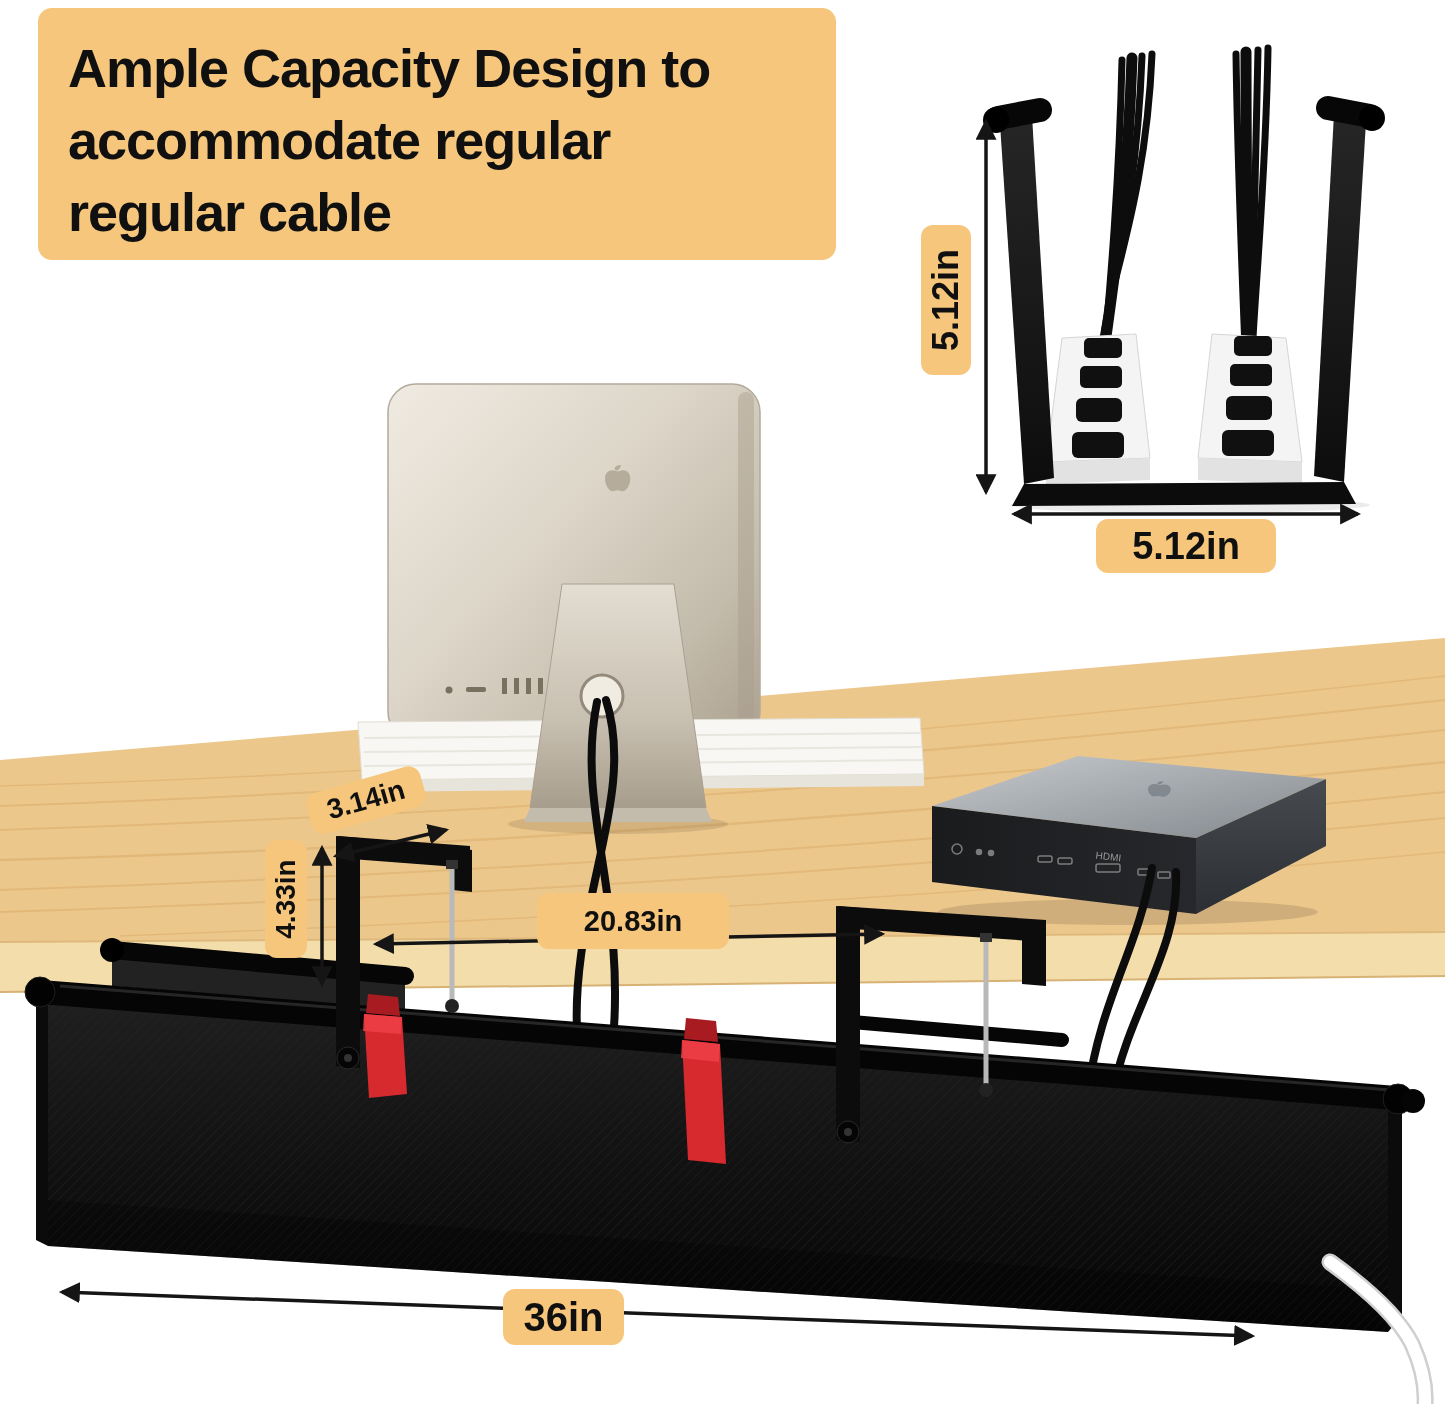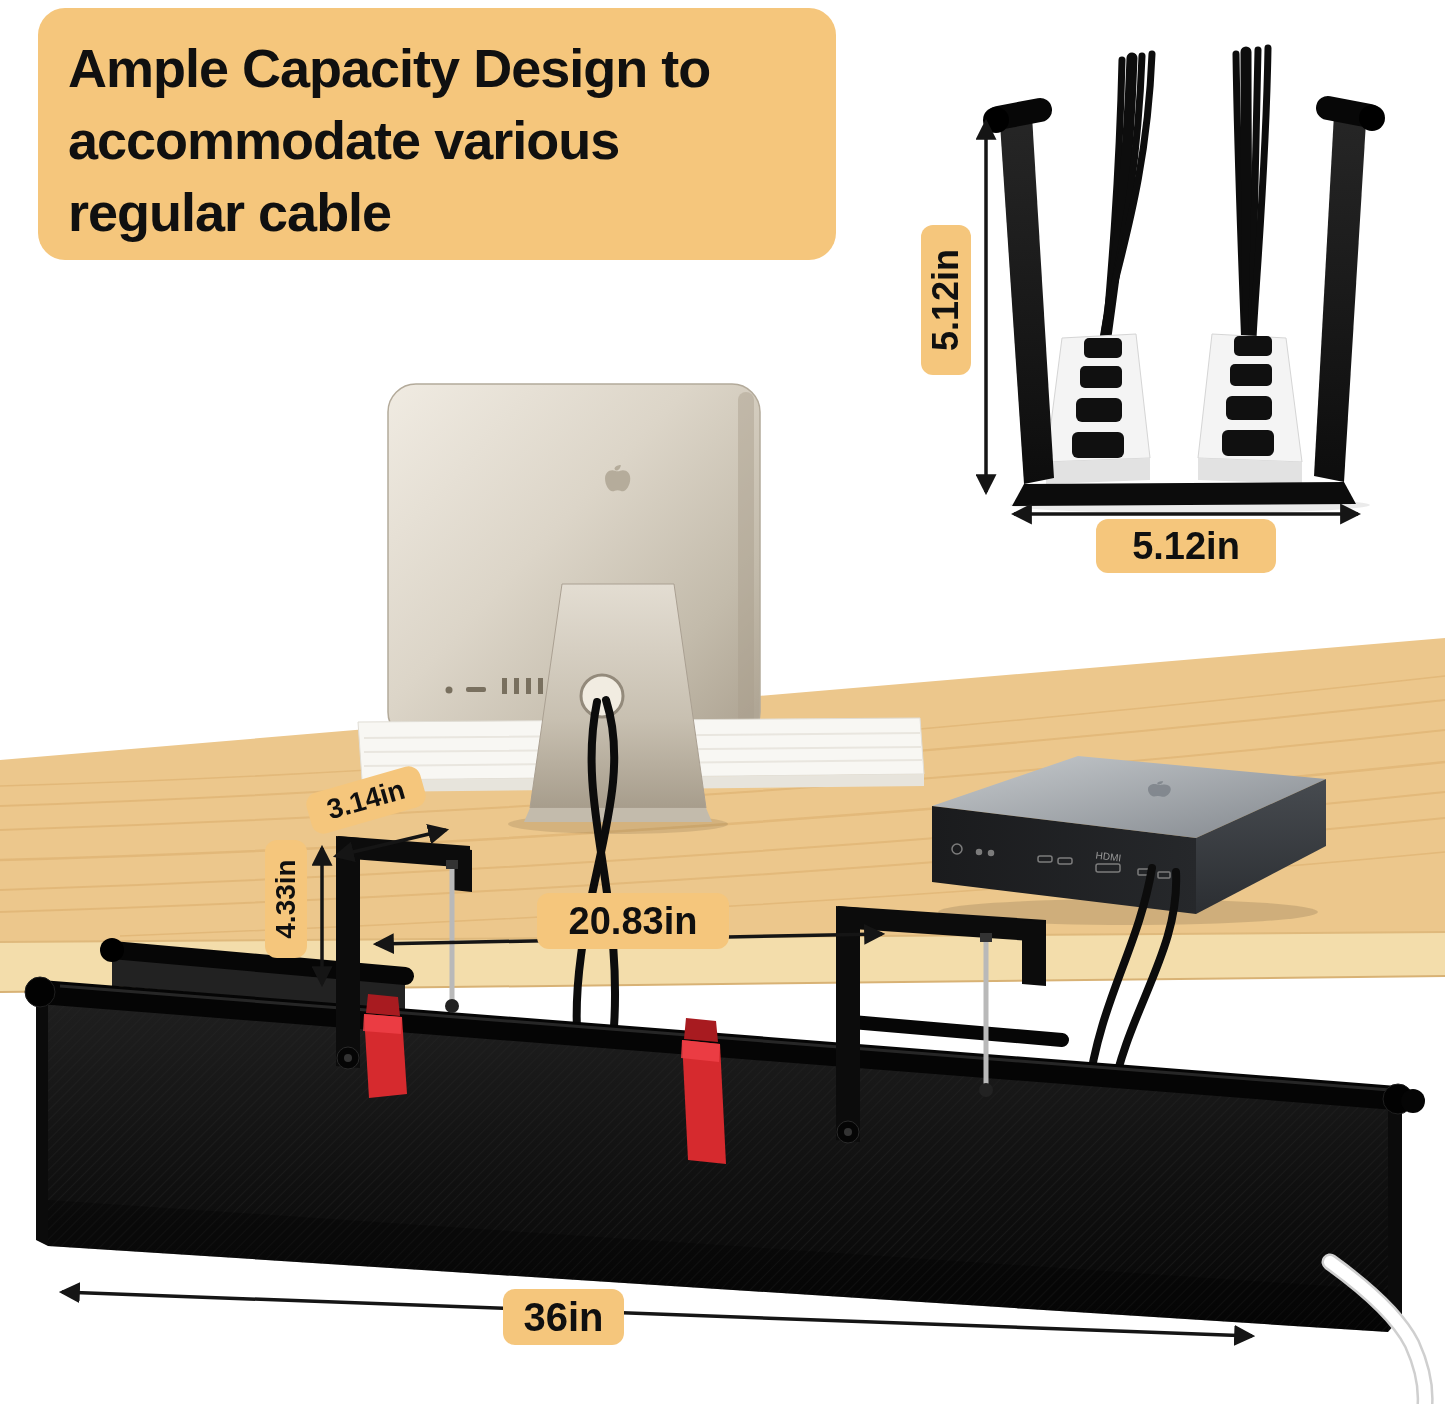--- a/index.html
+++ b/index.html
@@ -11,34 +11,34 @@
     --tray:#141414;
   }
   html,body{margin:0;padding:0;background:#ffffff;}
   .stage{
     position:relative;width:1445px;height:1404px;background:#ffffff;overflow:hidden;
     font-family:"Liberation Sans","DejaVu Sans",sans-serif;color:var(--label-text);
   }
   .scene-svg{position:absolute;left:0;top:0;width:1445px;height:1404px;}
   .callout{
     position:absolute;left:38px;top:8px;width:798px;height:252px;
-    background:var(--label-bg);border-radius:27px;
+    background:var(--label-bg);border-radius:14px;
     box-sizing:border-box;padding:24px 30px;
     font-size:54px;font-weight:bold;line-height:72px;letter-spacing:-1px;color:var(--label-text);
   }
   .dim-label{
     position:absolute;display:flex;align-items:center;justify-content:center;
     background:var(--label-bg);color:var(--label-text);
     font-weight:bold;border-radius:12px;white-space:nowrap;
   }
   .lbl-cs-h{left:871px;top:275px;width:150px;height:50px;font-size:36px;transform:rotate(-90deg);}
   .lbl-cs-w{left:1096px;top:519px;width:180px;height:54px;font-size:38px;}
   .lbl-314{left:307px;top:779px;width:118px;height:42px;font-size:28px;transform:rotate(-16deg);}
   .lbl-433{left:227px;top:878px;width:118px;height:42px;font-size:28px;transform:rotate(-90deg);}
-  .lbl-2083{left:537px;top:893px;width:192px;height:56px;font-size:38px;}
+  .lbl-2083{left:537px;top:893px;width:192px;height:56px;font-size:29px;}
   .lbl-36{left:503px;top:1289px;width:121px;height:56px;font-size:40px;}
 </style>
 </head>
 <body>
 
 <div class="stage">
 
   <svg class="scene-svg" viewBox="0 0 1445 1404">
     <defs>
       <marker id="ah" viewBox="0 0 10 10" refX="8.5" refY="5" markerWidth="6" markerHeight="6" orient="auto-start-reverse">
@@ -262,21 +262,21 @@
       <line x1="1014" y1="514" x2="1358" y2="514" marker-start="url(#ah)" marker-end="url(#ah)"></line>
       <line x1="336" y1="856" x2="446" y2="830" marker-start="url(#ah)" marker-end="url(#ah)"></line>
       <line x1="322" y1="848" x2="322" y2="984" marker-start="url(#ah)" marker-end="url(#ah)"></line>
       <line x1="376" y1="944" x2="882" y2="934" marker-start="url(#ah)" marker-end="url(#ah)"></line>
       <line x1="62" y1="1292" x2="1252" y2="1336" marker-start="url(#ah)" marker-end="url(#ah)"></line>
     </g>
   </svg>
 
   <div class="callout">
     <div>Ample Capacity Design to</div>
-    <div>accommodate various</div>
+    <div>accommodate regular</div>
     <div>regular cable</div>
   </div>
 
   <div class="dim-label lbl-cs-h">5.12in</div>
   <div class="dim-label lbl-cs-w">5.12in</div>
   <div class="dim-label lbl-314">3.14in</div>
   <div class="dim-label lbl-433">4.33in</div>
   <div class="dim-label lbl-2083">20.83in</div>
   <div class="dim-label lbl-36">36in</div>
 

